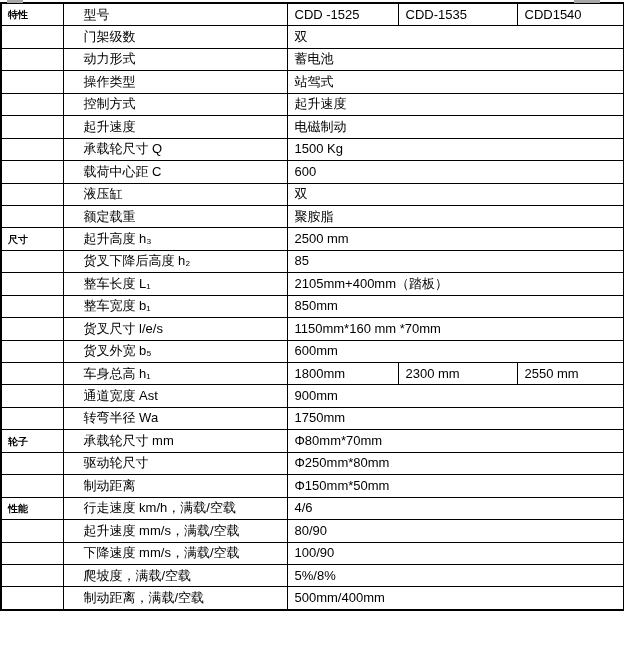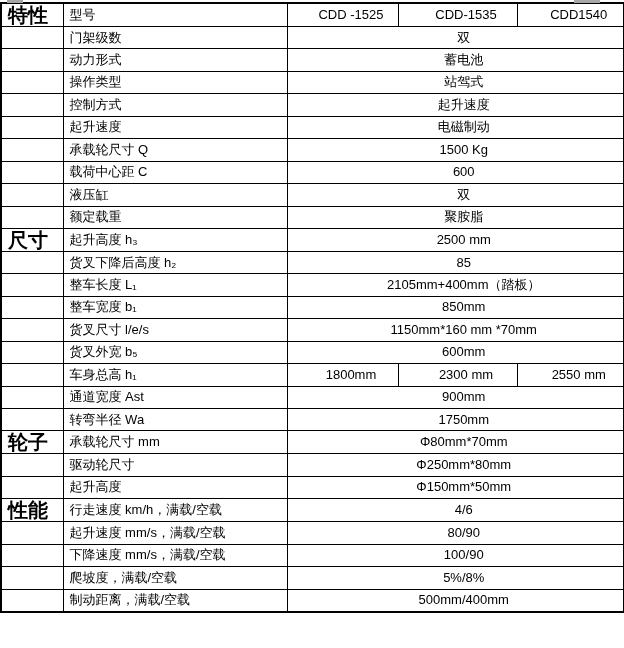--- a/index.html
+++ b/index.html
@@ -37,30 +37,29 @@
     font-size: 13px;
     line-height: 1.1;
     padding: 0 4px 0 5px;
     white-space: nowrap;
     overflow: hidden;
     vertical-align: middle;
     background: #ffffff;
   }
   table.spec td.cat {
     font-weight: bold;
-    font-size: 20px;
+    font-size: 10px;
     padding-left: 6px;
     font-family: "Liberation Sans", "DejaVu Sans", sans-serif;
   }
   table.spec td.param {
-    padding-left: 6px;
+    padding-left: 20px;
   }
   table.spec td.val {
-    padding-left: 21px;
-    text-align: center;
+    padding-left: 7px;
   }
 </style>
 </head>
 <body>
 
 <div class="top-artifact left"></div>
 <div class="top-artifact right"></div>
 
 <table class="spec">
   <colgroup>
@@ -175,21 +174,21 @@
         <td class="param">承载轮尺寸 mm</td>
         <td class="val" colspan="3">Φ80mm*70mm</td>
       </tr>
       <tr>
         <td class=""></td>
         <td class="param">驱动轮尺寸</td>
         <td class="val" colspan="3">Φ250mm*80mm</td>
       </tr>
       <tr>
         <td class=""></td>
-        <td class="param">起升高度</td>
+        <td class="param">制动距离</td>
         <td class="val" colspan="3">Φ150mm*50mm</td>
       </tr>
       <tr>
         <td class="cat">性能</td>
         <td class="param">行走速度 km/h，满载/空载</td>
         <td class="val" colspan="3">4/6</td>
       </tr>
       <tr>
         <td class=""></td>
         <td class="param">起升速度 mm/s，满载/空载</td>

